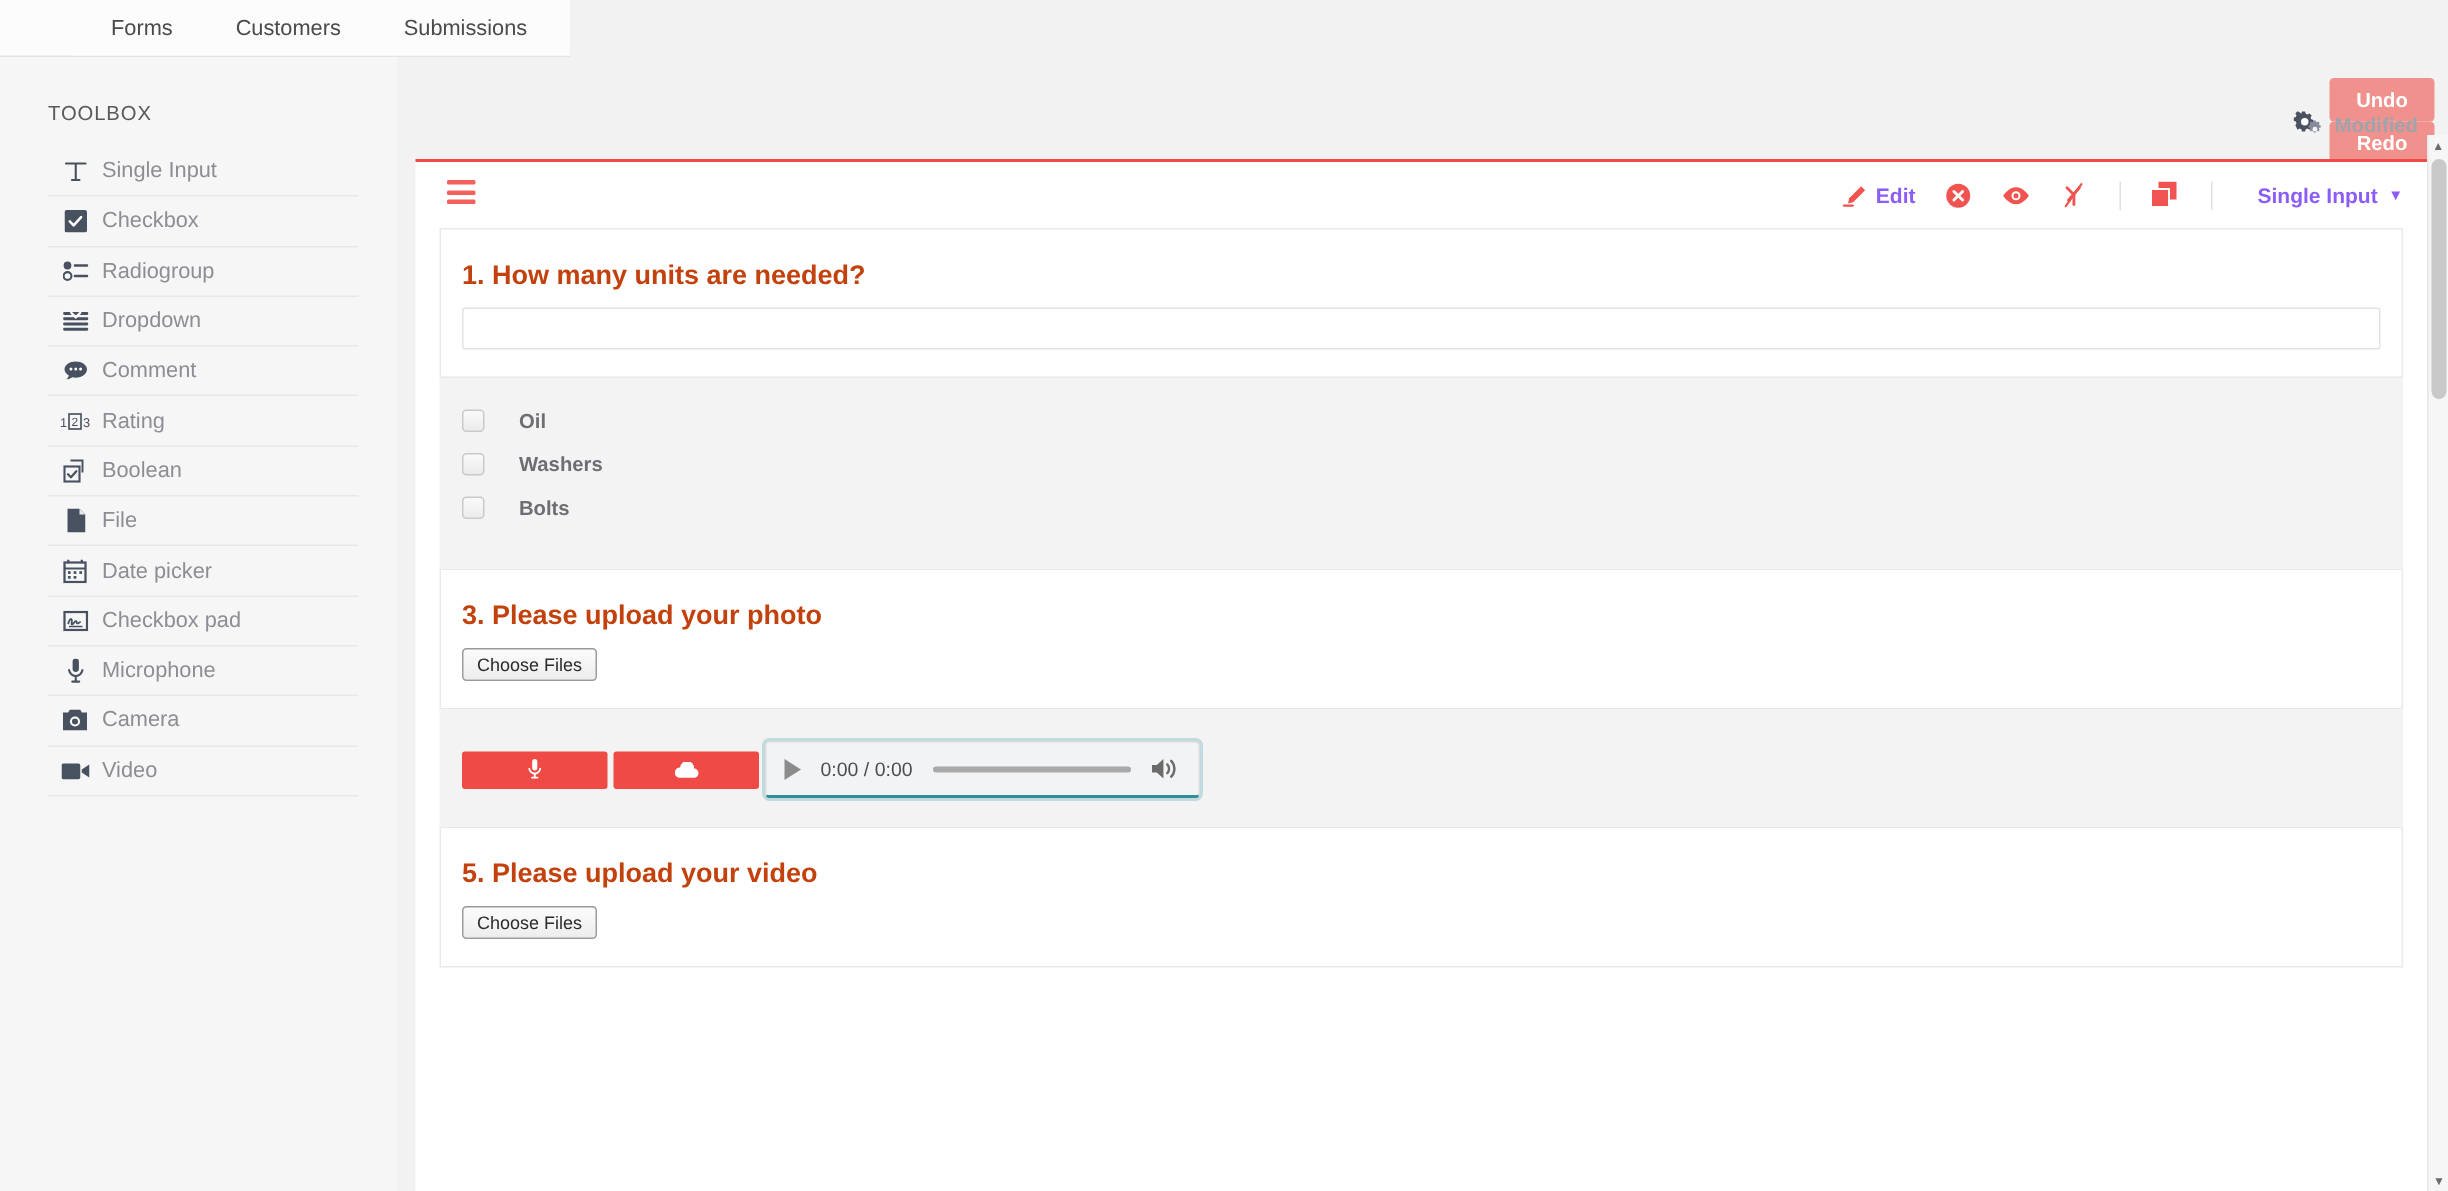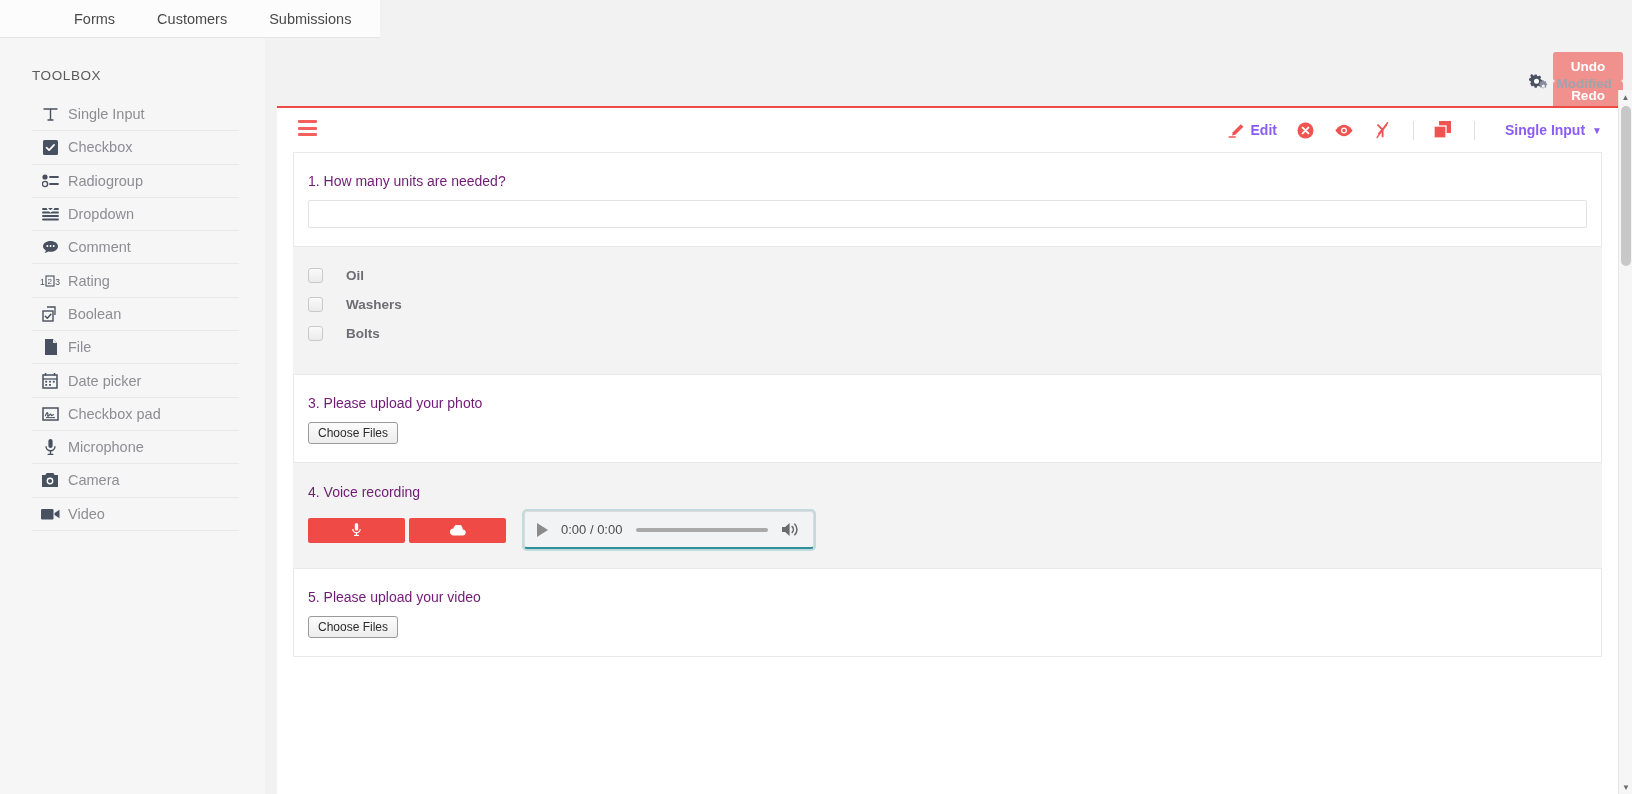--- a/index.html
+++ b/index.html
@@ -144,23 +144,23 @@
   .caret { margin-left: 7px; font-size: 10px; }
 
   
   .q {
     padding: 20px 14px 18px 14px;
     border: 1px solid transparent;
   }
   .q.white { background: #fff; border-color: #e9e9e9; }
   .q.grey  { background: #f3f3f3; }
   .q-title {
-    font-size: 14px;
-    font-weight: normal;
-    color: #701a75;
+    font-size: 18px;
+    font-weight: bold;
+    color: #c2410c;
     margin-bottom: 11px;
   }
   .q-input {
     width: 100%;
     height: 28px;
     border: 1px solid #e3e3e3;
     background: #fff;
     border-radius: 2px;
   }
   .cb-row { display: flex; align-items: center; margin-bottom: 14px; }
@@ -189,21 +189,20 @@
   .rec-btn {
     width: 97px; height: 25px;
     background: #ef4a45;
     border: none; border-radius: 2px;
     margin-right: 4px;
     display: flex; align-items: center; justify-content: center;
     cursor: pointer;
   }
   .rec-btn svg { display: block; }
   .audio-player {
-    margin-left: 14px;
     width: 290px; height: 38px;
     background: #f1f3f4;
     border: 1px solid #dcdcdc;
     border-bottom: 2px solid #2d8f9b;
     border-radius: 3px;
     display: flex; align-items: center;
     padding: 0 12px;
     box-shadow: 0 0 0 2px rgba(45,143,155,.25);
   }
   .ap-play {
@@ -536,21 +535,20 @@
             <span class="cb-label">Bolts</span>
           </div>
         </div>
 
         <div class="q white">
           <div class="q-title">3. Please upload your photo</div>
           <button class="choose">Choose Files</button>
         </div>
 
         <div class="q grey">
-          <div class="q-title">4. Voice recording</div>
           <div class="audio-row">
             <button class="rec-btn">
               <span>
                 <svg width="9" height="14" viewBox="0 0 9 14">
                     <rect x="2.8" y="0" width="3.4" height="7.6" rx="1.7" fill="#fff"></rect>
                     <path d="M.8 6a3.7 3.7 0 007.4 0" stroke="#fff" stroke-width="1.2" fill="none"></path>
                     <path d="M4.5 9.7V12M2.6 12.4h3.8" stroke="#fff" stroke-width="1.2" stroke-linecap="round"></path>
                   </svg>
               </span>
             </button>

